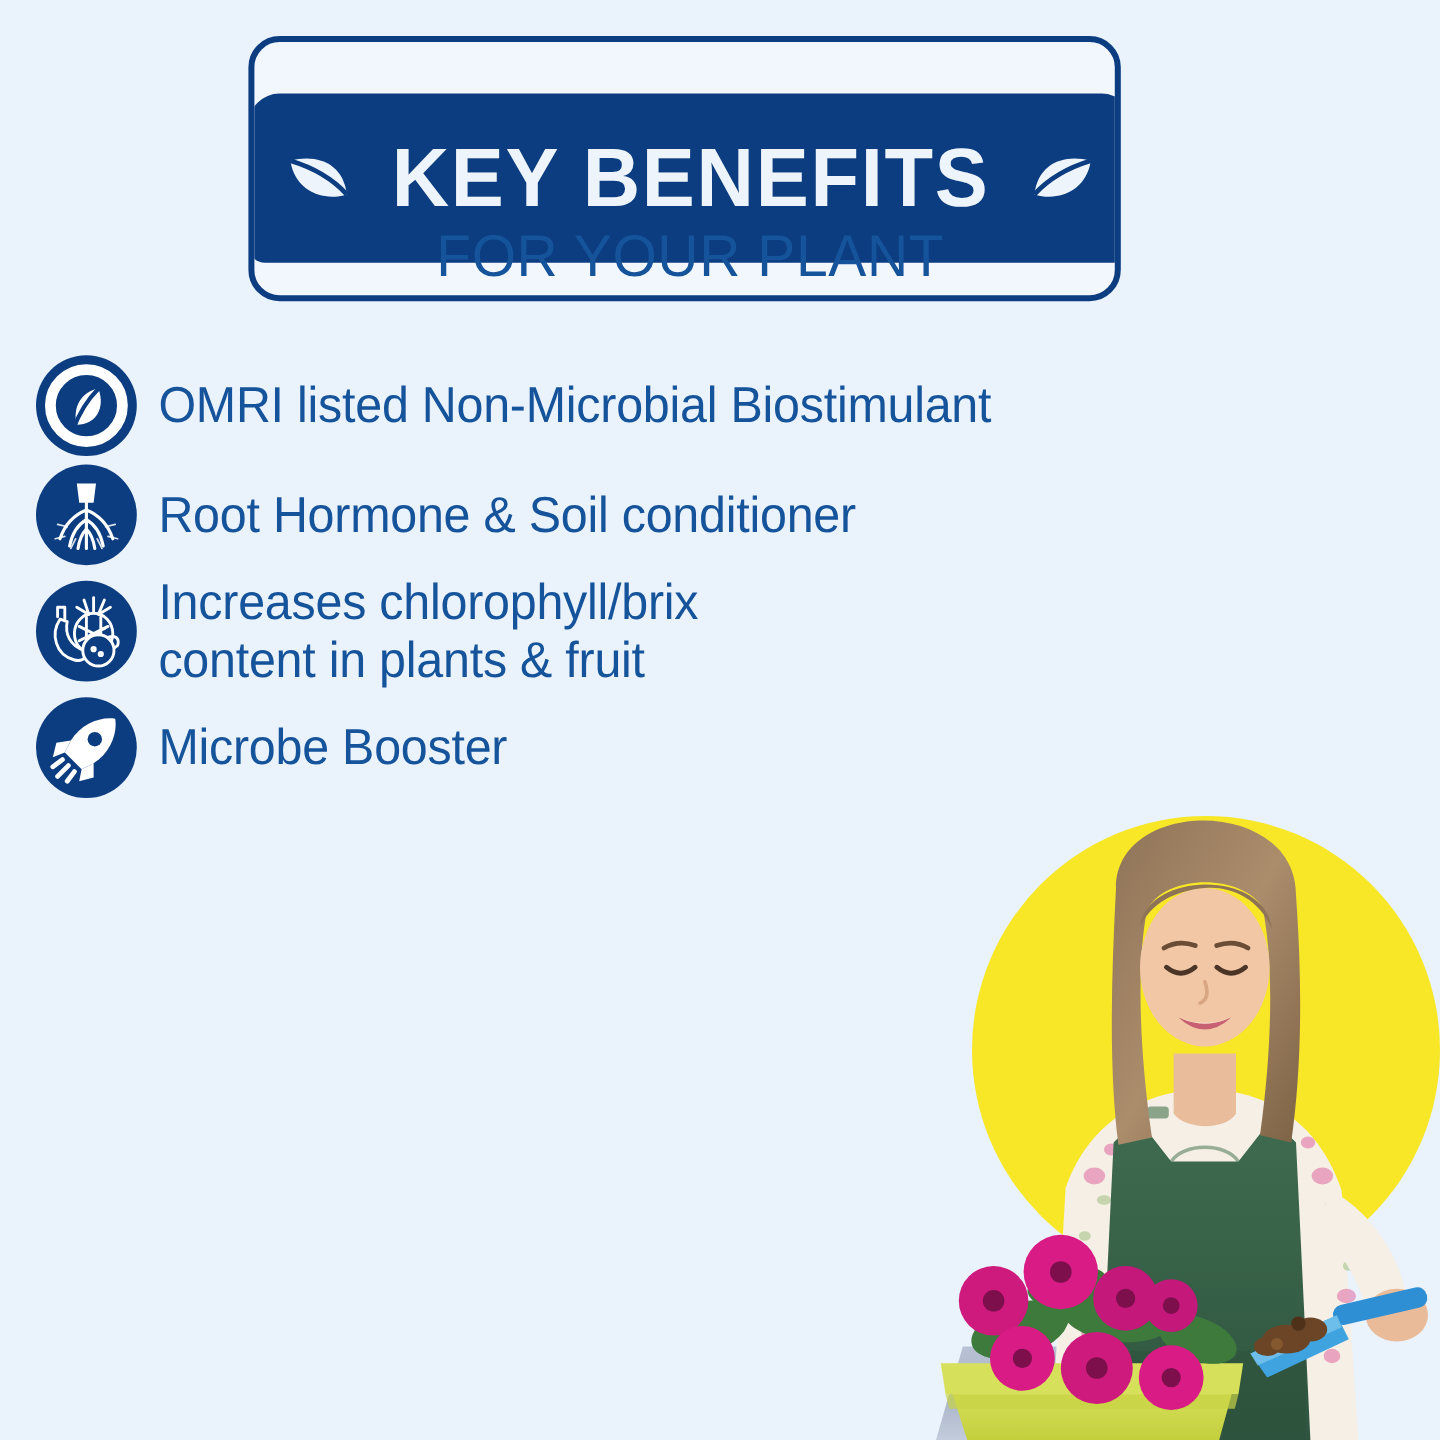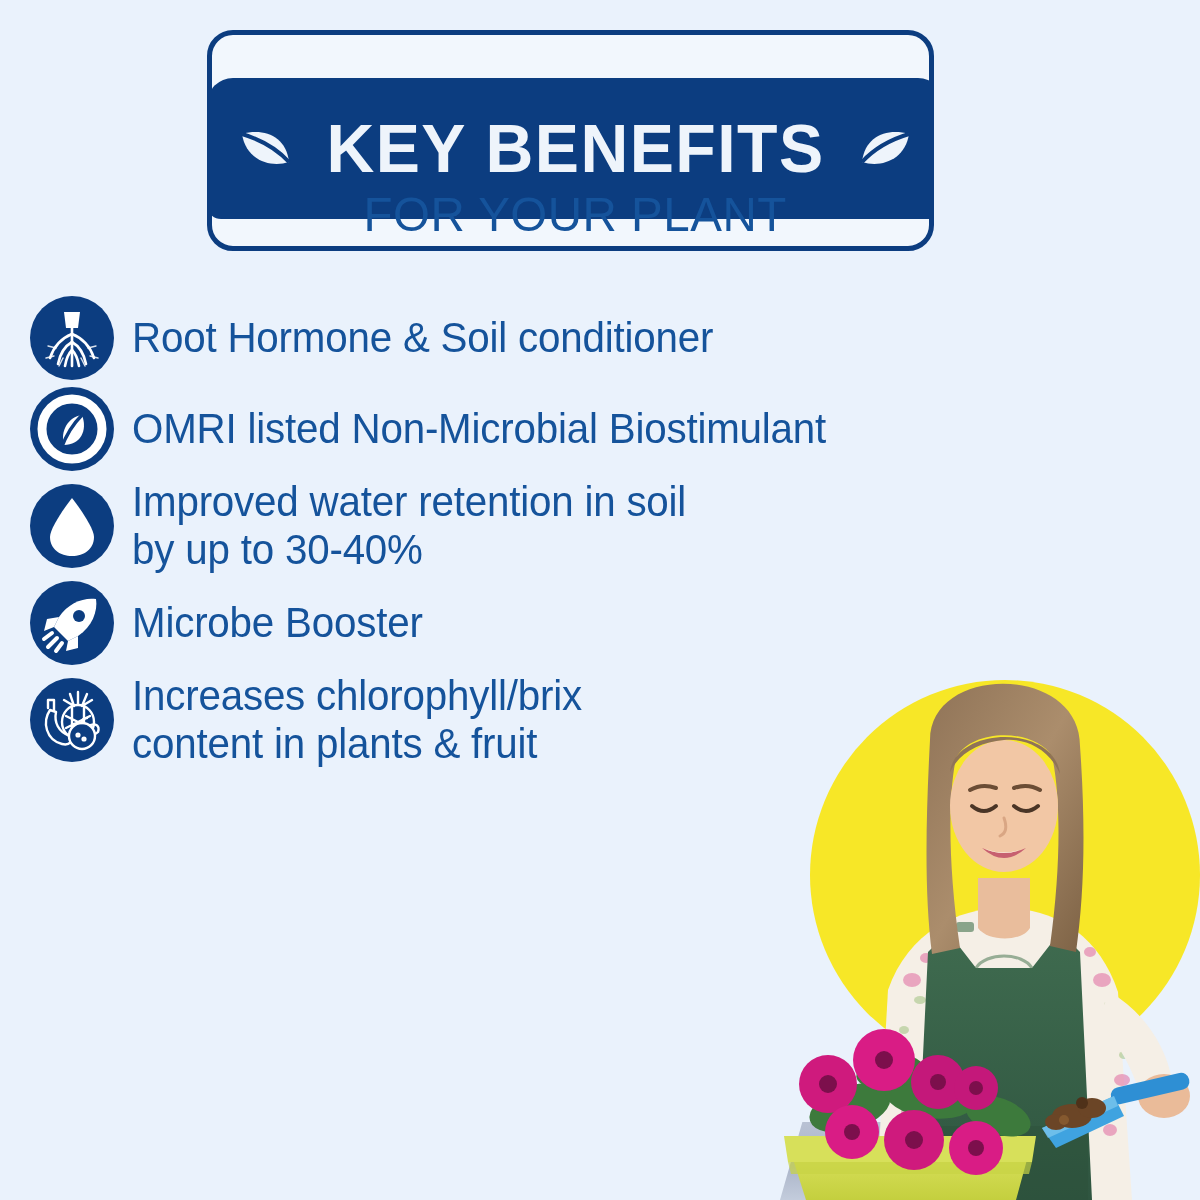--- a/index.html
+++ b/index.html
@@ -249,20 +249,31 @@
         <circle cx="196" cy="588" r="27" fill="#d91c85"></circle>
           <circle cx="196" cy="588" r="8" fill="#7c0f4c"></circle>
         <circle cx="196" cy="528" r="22" fill="#c4187a"></circle>
           <circle cx="196" cy="528" r="7" fill="#7c0f4c"></circle>
       </g>
     </g>
   </svg>
 </div>
 
 <div class="list">
+
+  <div class="row">
+    <div class="badge">
+      <svg width="84" height="84" viewBox="0 0 84 84">
+        <circle cx="42" cy="42" r="30" fill="none" stroke="#ffffff" stroke-width="9"></circle>
+        <path d="M52 28 C58 44 50 58 34 58 C30 44 38 30 52 28 Z" fill="#ffffff"></path>
+        <path d="M52 28 C44 36 36 48 31 62" fill="none" stroke="#0c3d80" stroke-width="3.4" stroke-linecap="round"></path>
+      </svg>
+    </div>
+    <div class="row-text">OMRI listed Non-Microbial Biostimulant</div>
+  </div>
 
   <div class="row">
     <div class="badge">
       <svg width="84" height="84" viewBox="0 0 84 84">
         <path d="M34 16 L50 16 L48 32 L36 32 Z" fill="#ffffff"></path>
         <g fill="none" stroke="#ffffff" stroke-width="2.6" stroke-linecap="round">
           <path d="M42 32 L42 70"></path>
           <path d="M42 38 C32 42 24 50 20 62"></path>
           <path d="M42 38 C52 42 60 50 64 62"></path>
           <path d="M42 46 C35 50 30 58 28 68"></path>
@@ -276,55 +287,22 @@
           <path d="M24 60 L16 62"></path>
             <path d="M60 60 L68 62"></path>
           <path d="M33 62 L29 70"></path>
             <path d="M51 62 L55 70"></path>
         </g>
       </svg>
     </div>
     <div class="row-text">Root Hormone &amp; Soil conditioner</div>
   </div>
 
-  <div class="row">
-    <div class="badge">
-      <svg width="84" height="84" viewBox="0 0 84 84">
-        <circle cx="42" cy="42" r="30" fill="none" stroke="#ffffff" stroke-width="9"></circle>
-        <path d="M52 28 C58 44 50 58 34 58 C30 44 38 30 52 28 Z" fill="#ffffff"></path>
-        <path d="M52 28 C44 36 36 48 31 62" fill="none" stroke="#0c3d80" stroke-width="3.4" stroke-linecap="round"></path>
-      </svg>
-    </div>
-    <div class="row-text">OMRI listed Non-Microbial Biostimulant</div>
-  </div>
-
-
-
-  <div class="row tall">
-    <div class="badge">
-      <svg width="84" height="84" viewBox="0 0 84 84">
-        <path d="M42 14 C42 14 64 42 64 53 C64 65 54 72 42 72 C30 72 20 65 20 53 C20 42 42 14 42 14 Z" fill="#ffffff"></path>
-      </svg>
-    </div>
-    <div class="row-text">Improved water retention in soil
-by up to 30-40%</div>
-  </div>
-
-  <div class="row">
-    <div class="badge">
-      <svg width="84" height="84" viewBox="0 0 84 84">
-        <path d="M66 18 C54 16 38 22 29 36 L24 46 L38 60 L48 55 C62 46 68 30 66 18 Z" fill="#ffffff"></path>
-        <circle cx="49" cy="35" r="6" fill="#0c3d80"></circle>
-        <path d="M29 36 L17 38 L14 50 L24 46 Z" fill="#ffffff"></path>
-        <path d="M38 60 L36 70 L48 67 L48 55 Z" fill="#ffffff"></path>
-        <path d="M27 57 L18 66 M22 52 L14 58 M32 62 L26 70" stroke="#ffffff" stroke-width="4" stroke-linecap="round"></path>
-      </svg>
-    </div>
-    <div class="row-text">Microbe Booster</div>
-  </div>
+
+
 
   <div class="row tall">
     <div class="badge">
       <svg width="84" height="84" viewBox="0 0 84 84">
         <g fill="none" stroke="#ffffff" stroke-width="2.4" stroke-linecap="round" stroke-linejoin="round">
           <path d="M18 30 L18 22 L24 22 L24 32"></path>
           <path d="M20 32 C12 44 16 62 32 66 C40 68 44 62 40 58 C28 54 24 44 26 34 Z"></path>
           <path d="M44 28 L40 16 M48 26 L48 14 M52 28 L57 16 M44 28 L34 22 M52 28 L62 22"></path>
           <ellipse cx="48" cy="44" rx="16" ry="17"></ellipse>
           <path d="M36 38 L60 50 M36 50 L60 38 M42 30 L42 58 M54 30 L54 58"></path>
@@ -333,13 +311,26 @@
           <path d="M52 45 C52 42 54 40 57 40"></path>
           <circle cx="48" cy="57" r="1.4"></circle>
             <circle cx="54" cy="61" r="1.4"></circle>
         </g>
       </svg>
     </div>
     <div class="row-text">Increases chlorophyll/brix
 content in plants &amp; fruit</div>
   </div>
 
+  <div class="row">
+    <div class="badge">
+      <svg width="84" height="84" viewBox="0 0 84 84">
+        <path d="M66 18 C54 16 38 22 29 36 L24 46 L38 60 L48 55 C62 46 68 30 66 18 Z" fill="#ffffff"></path>
+        <circle cx="49" cy="35" r="6" fill="#0c3d80"></circle>
+        <path d="M29 36 L17 38 L14 50 L24 46 Z" fill="#ffffff"></path>
+        <path d="M38 60 L36 70 L48 67 L48 55 Z" fill="#ffffff"></path>
+        <path d="M27 57 L18 66 M22 52 L14 58 M32 62 L26 70" stroke="#ffffff" stroke-width="4" stroke-linecap="round"></path>
+      </svg>
+    </div>
+    <div class="row-text">Microbe Booster</div>
+  </div>
+
 </div>
 
 </body></html>

